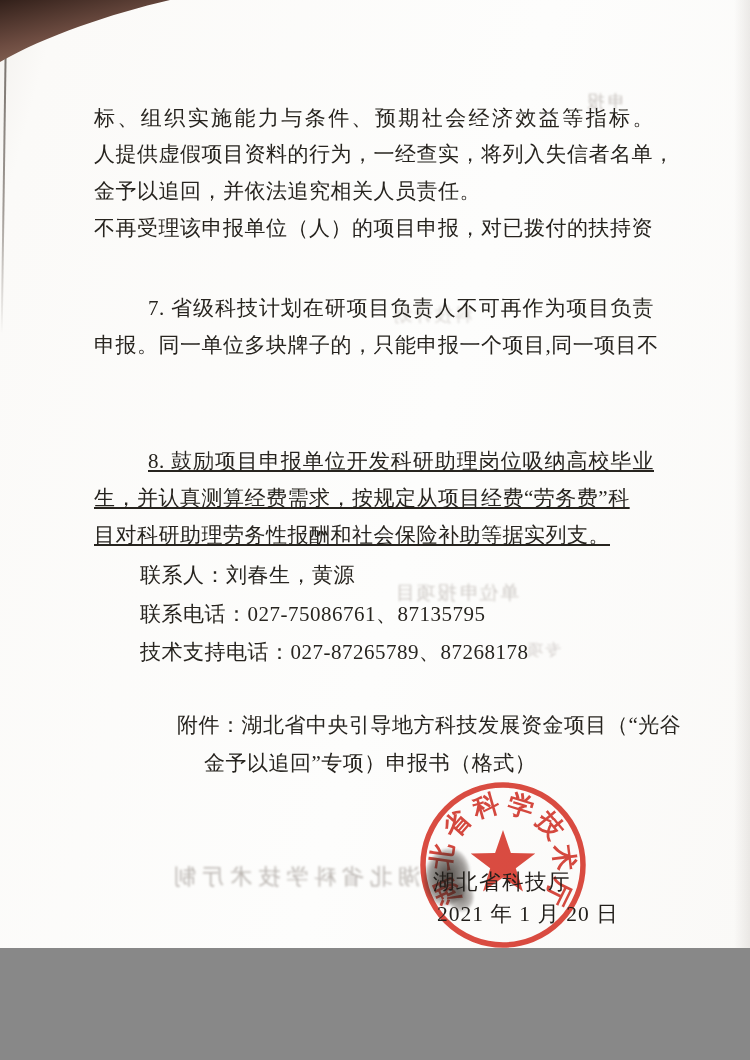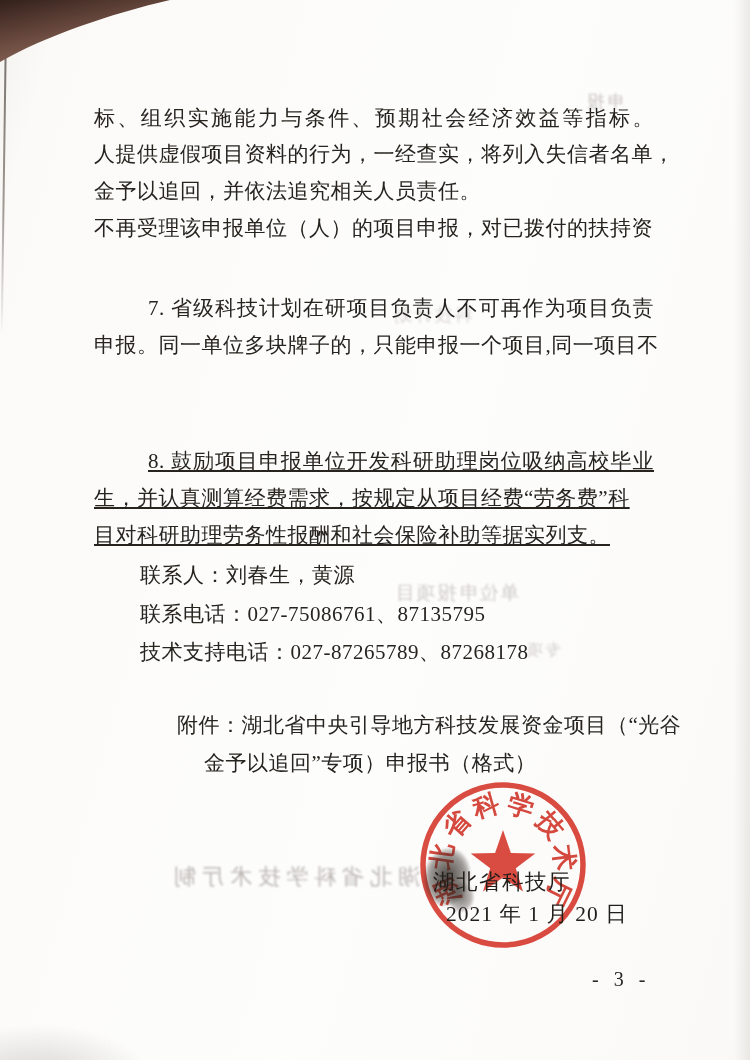--- a/index.html
+++ b/index.html
@@ -1,17 +1,17 @@
 <!DOCTYPE html>
 <html><head>
 <meta charset="utf-8">
 <style>
   html,body { margin:0; padding:0; background:#888; }
   .page {
-    position:relative; width:750px; height:1060px; overflow:hidden;
+    position:relative; width:750px; height:948px; overflow:hidden;
     background:linear-gradient(105deg,#f3f1ee 0%,#fbfaf8 6%,#fdfdfc 55%,#faf9f7 100%);
     font-family:"Liberation Serif","DejaVu Serif",serif;
     color:#27241f;
   }
   
   .corner-fold { position:absolute; left:0; top:0; z-index:5; }
   
   .edge-line {
     position:absolute; left:5px; top:26px; width:2px; height:308px; z-index:4;
     background:linear-gradient(to bottom, rgba(70,62,56,.75), rgba(88,78,70,.55) 60%, rgba(120,108,100,0));
@@ -42,21 +42,21 @@
     font-size:19px; letter-spacing:2px;
   }
   .ink-blob {
     position:absolute; z-index:6; border-radius:50%;
     background:radial-gradient(ellipse at 50% 50%, rgba(45,38,33,.85), rgba(45,38,33,.45) 55%, rgba(45,38,33,0) 78%);
     filter:blur(1px);
   }
 
   .stamp { position:absolute; left:410px; top:775px; z-index:5; }
   .sig-issuer { position:absolute; left:433px; top:867px; font-size:21.5px; letter-spacing:1.5px; z-index:7; color:#211e1a; }
-  .sig-date   { position:absolute; left:446px; top:899px; font-size:21.5px; letter-spacing:1px;  z-index:7; color:#211e1a; }
+  .sig-date   { position:absolute; left:437px; top:899px; font-size:21.5px; letter-spacing:1px;  z-index:7; color:#211e1a; }
   .page-num   { position:absolute; left:592px; top:968px; font-size:20px; letter-spacing:5px; z-index:3; color:#2b2824; }
 </style>
 </head>
 <body>
 
 <div class="page">
 
   <svg class="corner-fold" width="175" height="68">
     <defs>
       <linearGradient id="fold" x1="0" y1="0" x2="0.6" y2="1">

